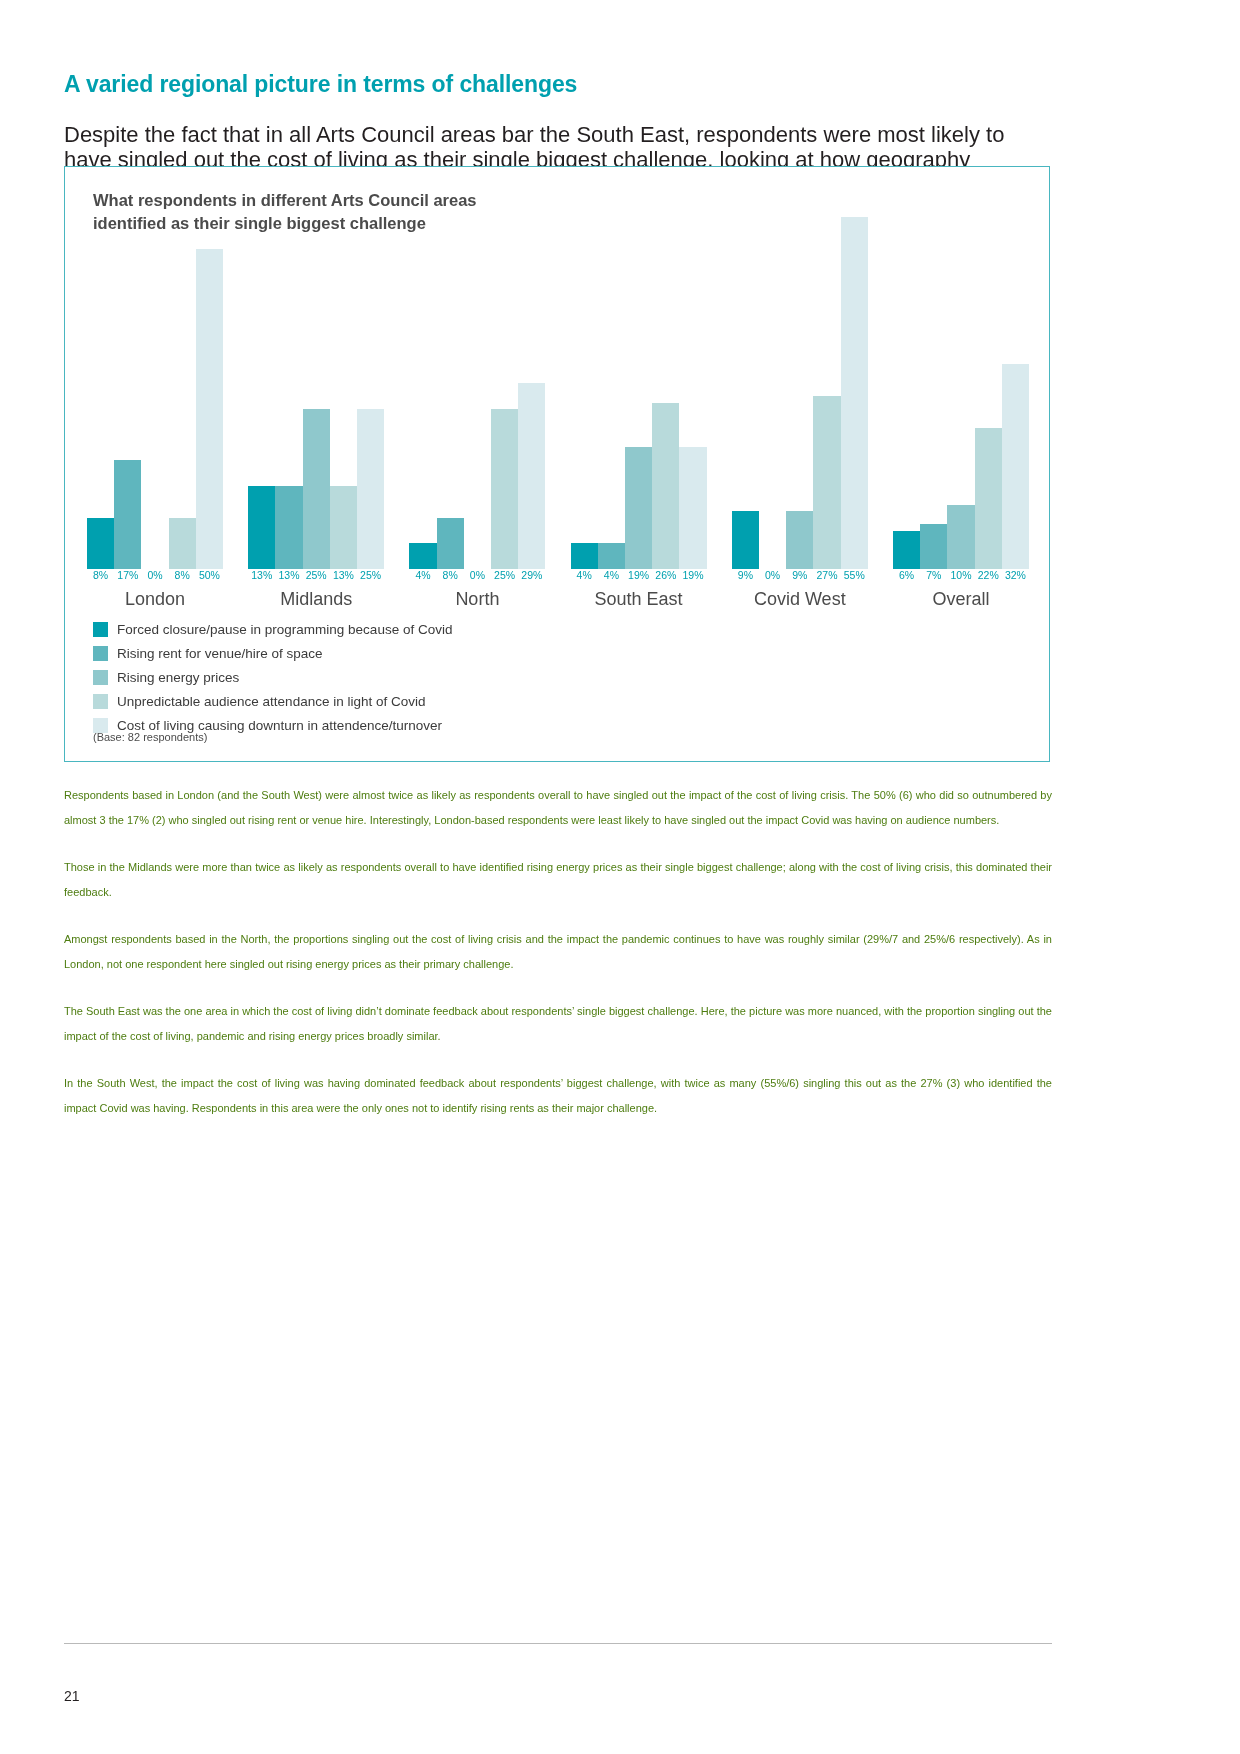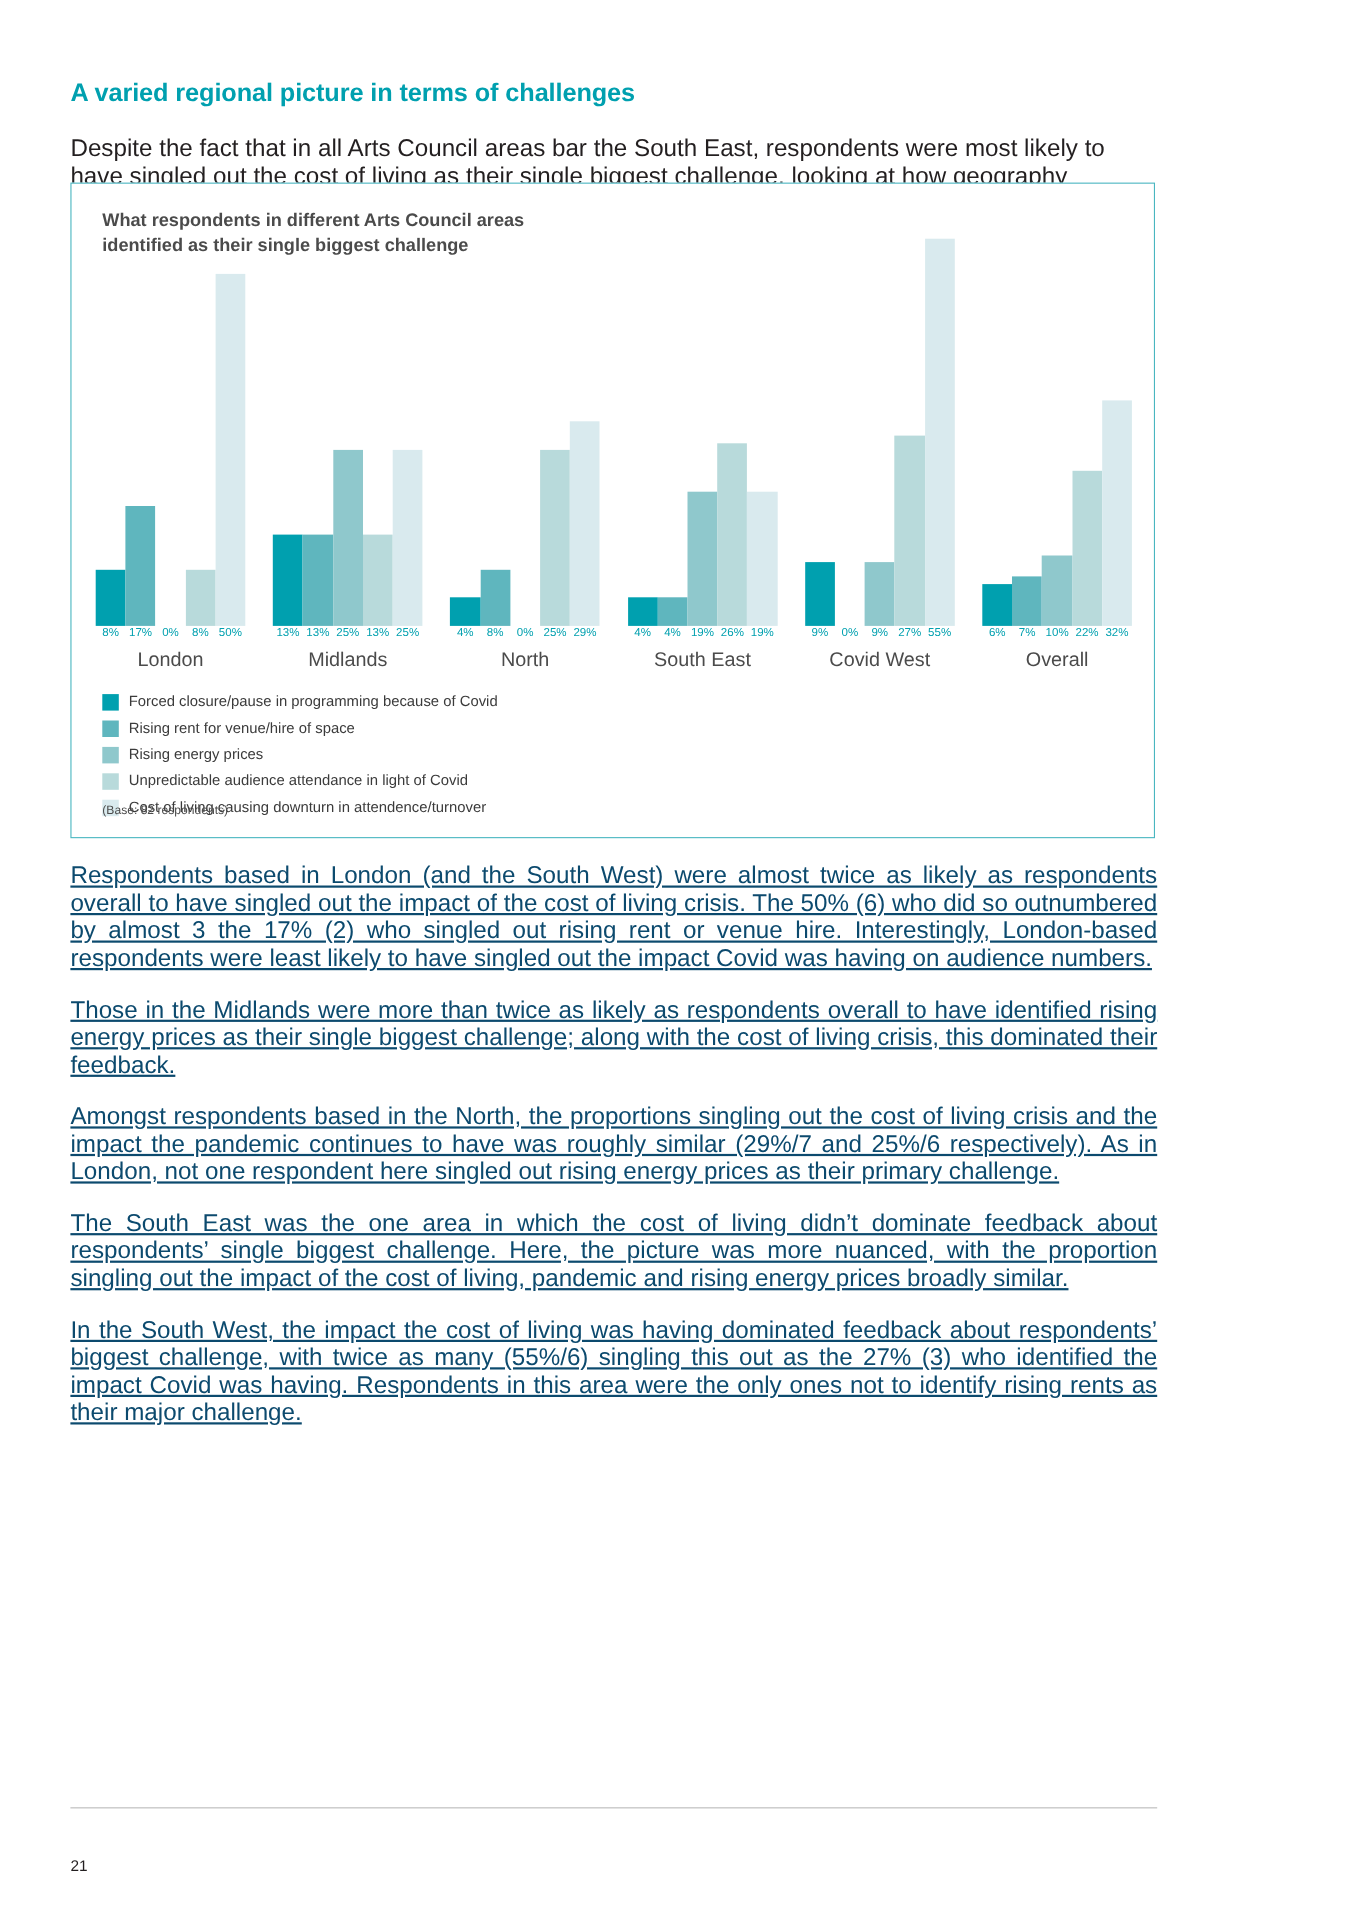--- a/index.html
+++ b/index.html
@@ -103,21 +103,21 @@
   }
 
   
   .legend {
     position: absolute;
     left: 28px; top: 455px;
     width: 600px;
   }
   .legend-row {
     display: flex;
-    align-items: flex-end;
+    align-items: flex-start;
     height: 24px;
   }
   .swatch {
     width: 15px; height: 15px;
     margin-right: 9px;
     flex: 0 0 auto;
   }
   .legend-label {
     font-size: 13.5px;
     color: #3b3b3b;
@@ -131,25 +131,24 @@
   }
 
   
   .body-col {
     position: absolute;
     left: 64px; top: 783px;
     width: 988px;
   }
   .body-col p {
     margin: 0 0 22px 0;
-    font-size: 22px;
+    font-size: 11px;
     line-height: 25px;
-    color: #0c4a6e;
+    color: #4d7c0f;
     text-align: justify;
-    text-decoration: underline;
   }
 
   
   .footer-rule {
     position: absolute;
     left: 64px; top: 1643px;
     width: 988px; height: 1px;
     background: #b9b9b9;
   }
   .page-number {

